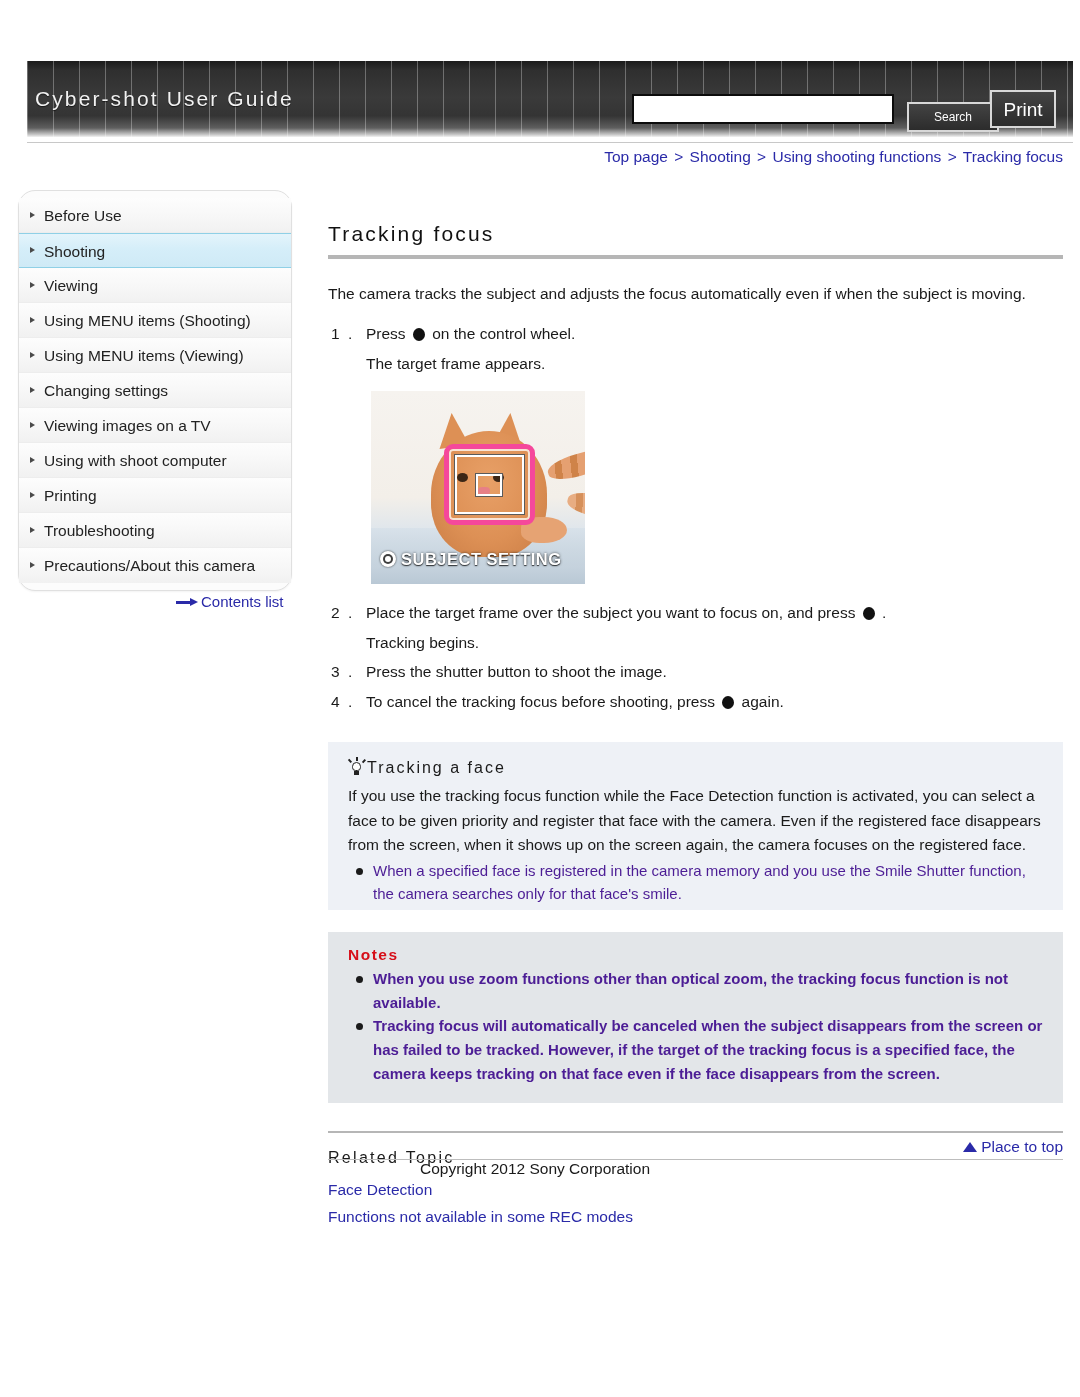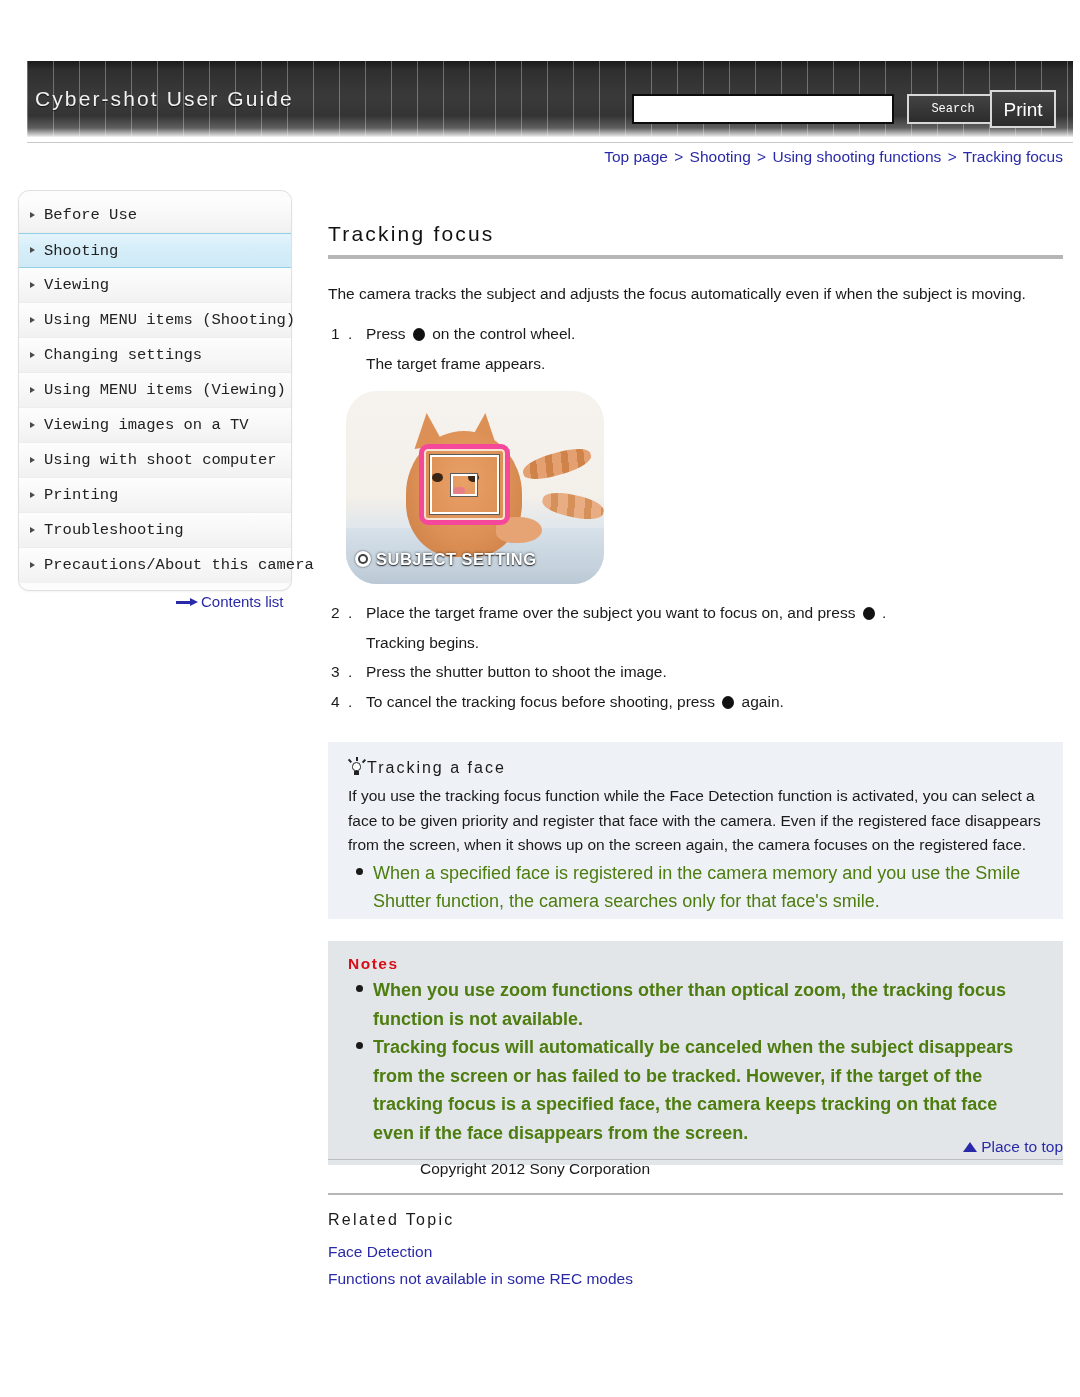--- a/index.html
+++ b/index.html
@@ -54,26 +54,26 @@
     background: #ffffff;
     border: 2px solid #0c0c0c;
     outline: none;
     font-family: "Liberation Sans", sans-serif;
     font-size: 13px;
     padding: 0 5px;
     color: #111;
   }
   #search-button {
     position: absolute;
-    left: 880px; top: 33px;
+    left: 880px; top: 41px;
     width: 92px; height: 30px;
     background: linear-gradient(to bottom,#434343,#2c2c2c);
     border: 2px solid #d8d8d8;
     color: #ffffff;
-    font-family: Liberation Mono, monospace;
+    font-family: Liberation Sans, sans-serif;
     font-size: 12px;
     line-height: 1;
     cursor: pointer;
     padding: 0;
   }
   #print-button {
     position: absolute;
     left: 963px; top: 29px;
     width: 66px; height: 38px;
     background: linear-gradient(to bottom,#434343,#2c2c2c);
@@ -104,24 +104,23 @@
   #breadcrumb .bc-link { color: #2a2aa8; text-decoration: none; cursor: pointer; }
   #breadcrumb .bc-sep { color: #2a2aa8; margin: 0 2px; }
 
   
   #sidebar {
     position: absolute;
     left: 18px; top: 190px;
     width: 274px;
     background: #fcfcfc;
     border: 1px solid #e0e0e0;
-    border-radius: 11px;
+    border-radius: 17px;
     padding: 7px 0 7px 0;
     box-shadow: 0 1px 2px rgba(0,0,0,0.05);
-    font-family: Liberation Mono, monospace;
   }
   .nav-item {
     position: relative;
     height: 35px;
     line-height: 35px;
     padding-left: 25px;
     font-size: 15.5px;
     color: #222;
     border-bottom: 1px solid #ededed;
     background: linear-gradient(to bottom,#fdfdfd 0%,#f7f7f7 55%,#f1f1f1 100%);
@@ -219,25 +218,24 @@
     width: 12px; height: 13px;
     border-radius: 50%;
     background: #111;
     vertical-align: -2px;
     margin: 0 3px;
   }
 
   
   #camera-shot {
     position: relative;
-    width: 258px; height: 193px;
-    margin: 13px 0 14px 18px;
+    width: 214px; height: 193px;
+    margin: 13px 0 14px 43px;
     overflow: hidden;
     background: linear-gradient(to bottom, #f6f3ef 0%, #f3efe9 55%, #dfe6ec 72%, #cfd9e2 100%);
-    border-radius: 31px;
   }
   #cat-body {
     position: absolute;
     left: 60px; top: 40px;
     width: 116px; height: 126px;
     background: radial-gradient(ellipse at 50% 40%, #e8a067 0%, #dd9055 55%, #c97c44 100%);
     border-radius: 50% 50% 42% 42%;
   }
   #cat-ear-l {
     position: absolute; left: 66px; top: 22px;
@@ -394,23 +392,23 @@
     color: #1a1a1a;
   }
   #tip-bullets, #notes-bullets {
     list-style: none;
     margin: 1px 0 0 0;
     padding: 0;
   }
   #tip-bullets li, #notes-bullets li {
     position: relative;
     padding-left: 25px;
-    font-size: 18px;
+    font-size: 15px;
     line-height: 1.58;
-    color: #4d7c0f;
+    color: #4c1d95;
   }
   #tip-bullets li::before, #notes-bullets li::before {
     content: "";
     position: absolute;
     left: 8px; top: 9px;
     width: 7px; height: 7px;
     background: #1a1a1a;
     border-radius: 50%;
   }
 
@@ -518,25 +516,25 @@
     <div class="nav-item">
       <span class="bullet"></span>
       <span>Viewing</span>
     </div>
     <div class="nav-item">
       <span class="bullet"></span>
       <span>Using MENU items (Shooting)</span>
     </div>
     <div class="nav-item">
       <span class="bullet"></span>
+      <span>Using MENU items (Viewing)</span>
+    </div>
+    <div class="nav-item">
+      <span class="bullet"></span>
       <span>Changing settings</span>
-    </div>
-    <div class="nav-item">
-      <span class="bullet"></span>
-      <span>Using MENU items (Viewing)</span>
     </div>
     <div class="nav-item">
       <span class="bullet"></span>
       <span>Viewing images on a TV</span>
     </div>
     <div class="nav-item">
       <span class="bullet"></span>
       <span>Using with shoot computer</span>
     </div>
     <div class="nav-item">

